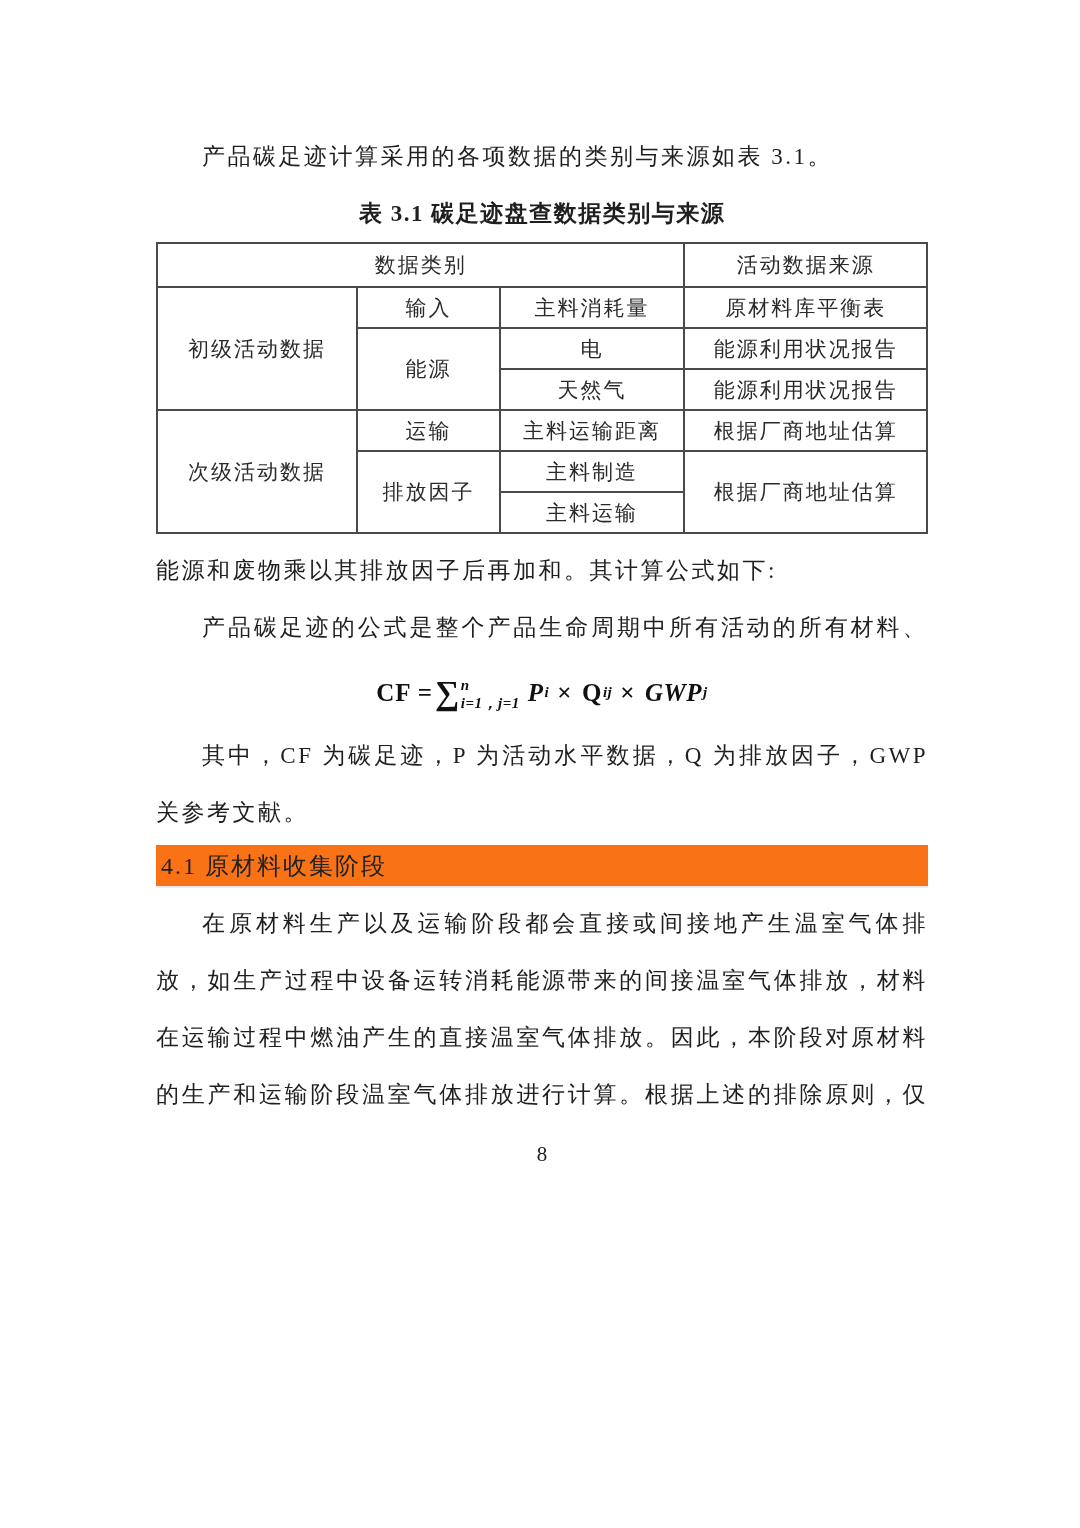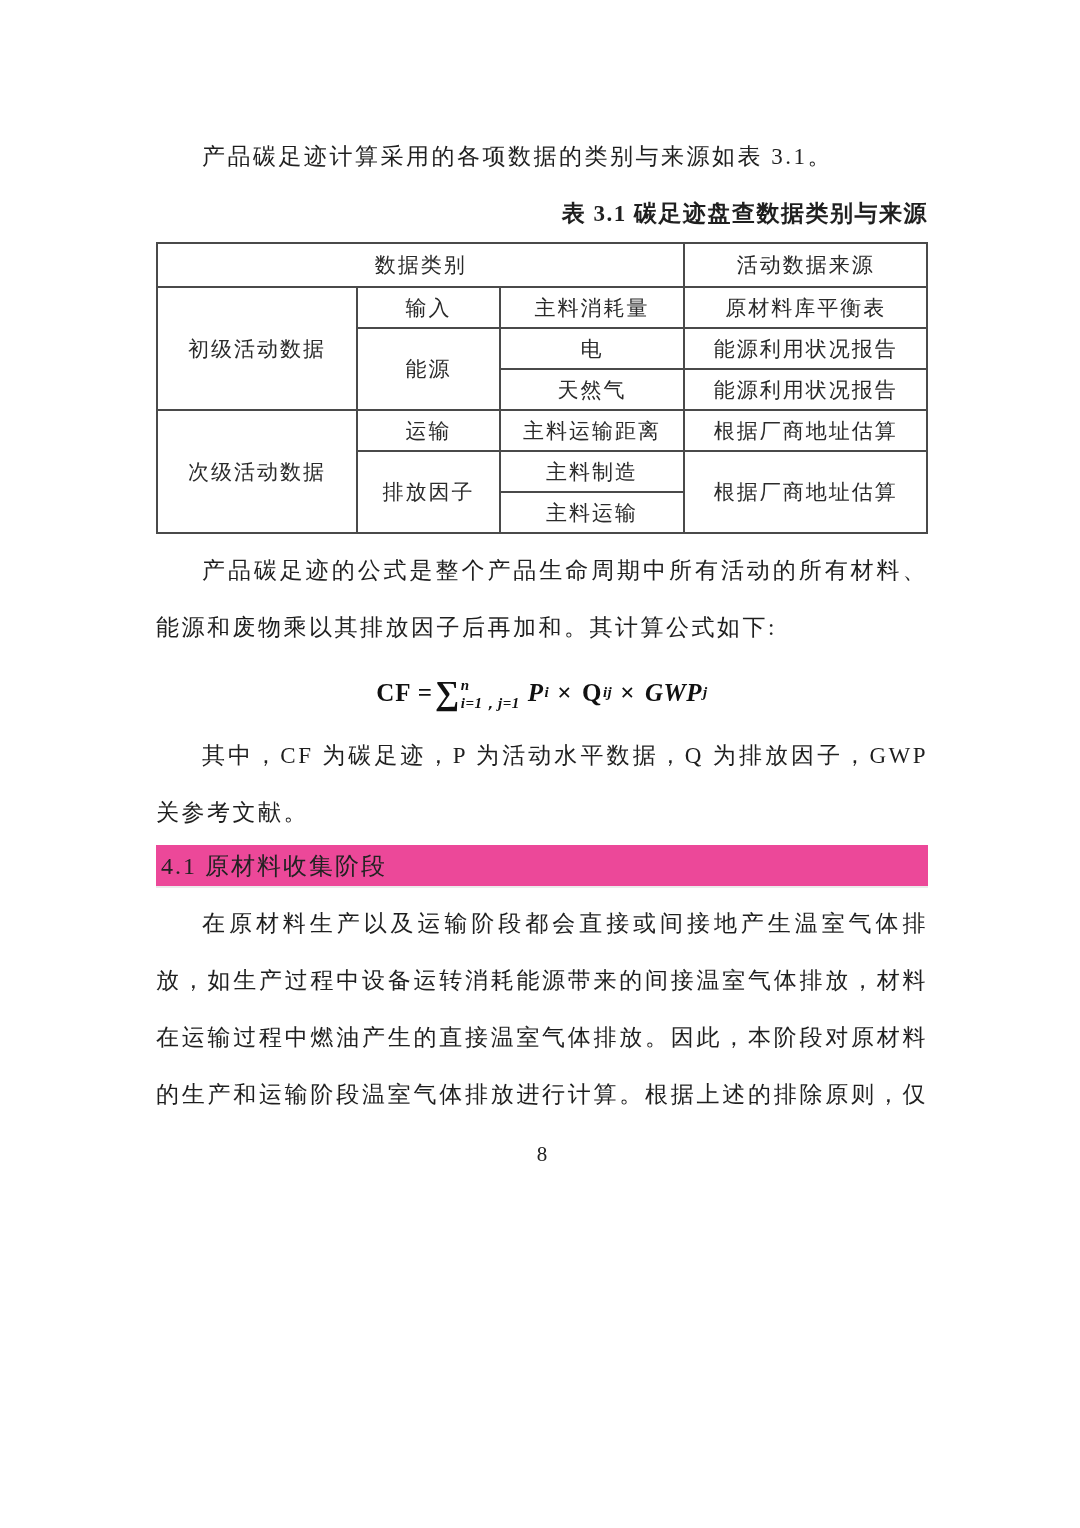--- a/index.html
+++ b/index.html
@@ -21,21 +21,21 @@
     text-align:justify;
     white-space:nowrap;
   }
   .jl { text-align-last:justify; white-space:normal; }
   .indent { text-indent:46px; }
 
   
   .table-title {
     height:57px; line-height:57px;
     font-weight:bold; font-size:23px;
-    text-align:right; letter-spacing:1.5px;
+    text-align:center; letter-spacing:1.5px;
   }
 
   
   table.t31 { width:100%; border-collapse:collapse; table-layout:fixed; }
   table.t31 td {
     border:2px solid #4a4a4a;
     text-align:center; vertical-align:middle;
     font-size:21px; letter-spacing:2px;
     color:#2a2a2a;
     padding:0 4px;
@@ -50,21 +50,21 @@
     background:#f4f4f4;
     border-bottom:3px solid #e3e3e3;
     display:flex; align-items:center;
     padding-left:5px;
     font-size:25px; font-weight:bold; letter-spacing:2px;
     color:#161616;
   }
   .hbar2 {
     margin-top:4px;
     height:43px;
-    background:#ec4899;
+    background:#f97316;
     border-bottom:2px solid #ebebeb;
     display:flex; align-items:center;
     padding-left:5px;
     font-size:24px; font-weight:normal; letter-spacing:2px;
     color:#222222;
   }
 
   .mt8 { margin-top:8px; }
   .mt6 { margin-top:6px; }
   .mt7 { margin-top:7px; }
@@ -148,22 +148,22 @@
       <td rowspan="2">根据厂商地址估算</td>
     </tr>
     <tr class="rrow">
       <td>主料运输</td>
     </tr>
   </tbody>
     </table>
 
 
   <div class="mt8">
+    <div class="line">能源和废物乘以其排放因子后再加和。其计算公式如下:</div>
     <div class="line jl indent">产品碳足迹的公式是整个产品生命周期中所有活动的所有材料、</div>
-    <div class="line">能源和废物乘以其排放因子后再加和。其计算公式如下:</div>
   </div>
 
   <div class="formula">
     <span class="f-lhs">CF =</span>
     <span class="f-sigma">∑</span>
     <span class="f-lim">
       <span class="f-sup">n</span>
       <span class="f-sub">i=1，j=1</span>
     </span>
     <span class="f-var it">P</span>

